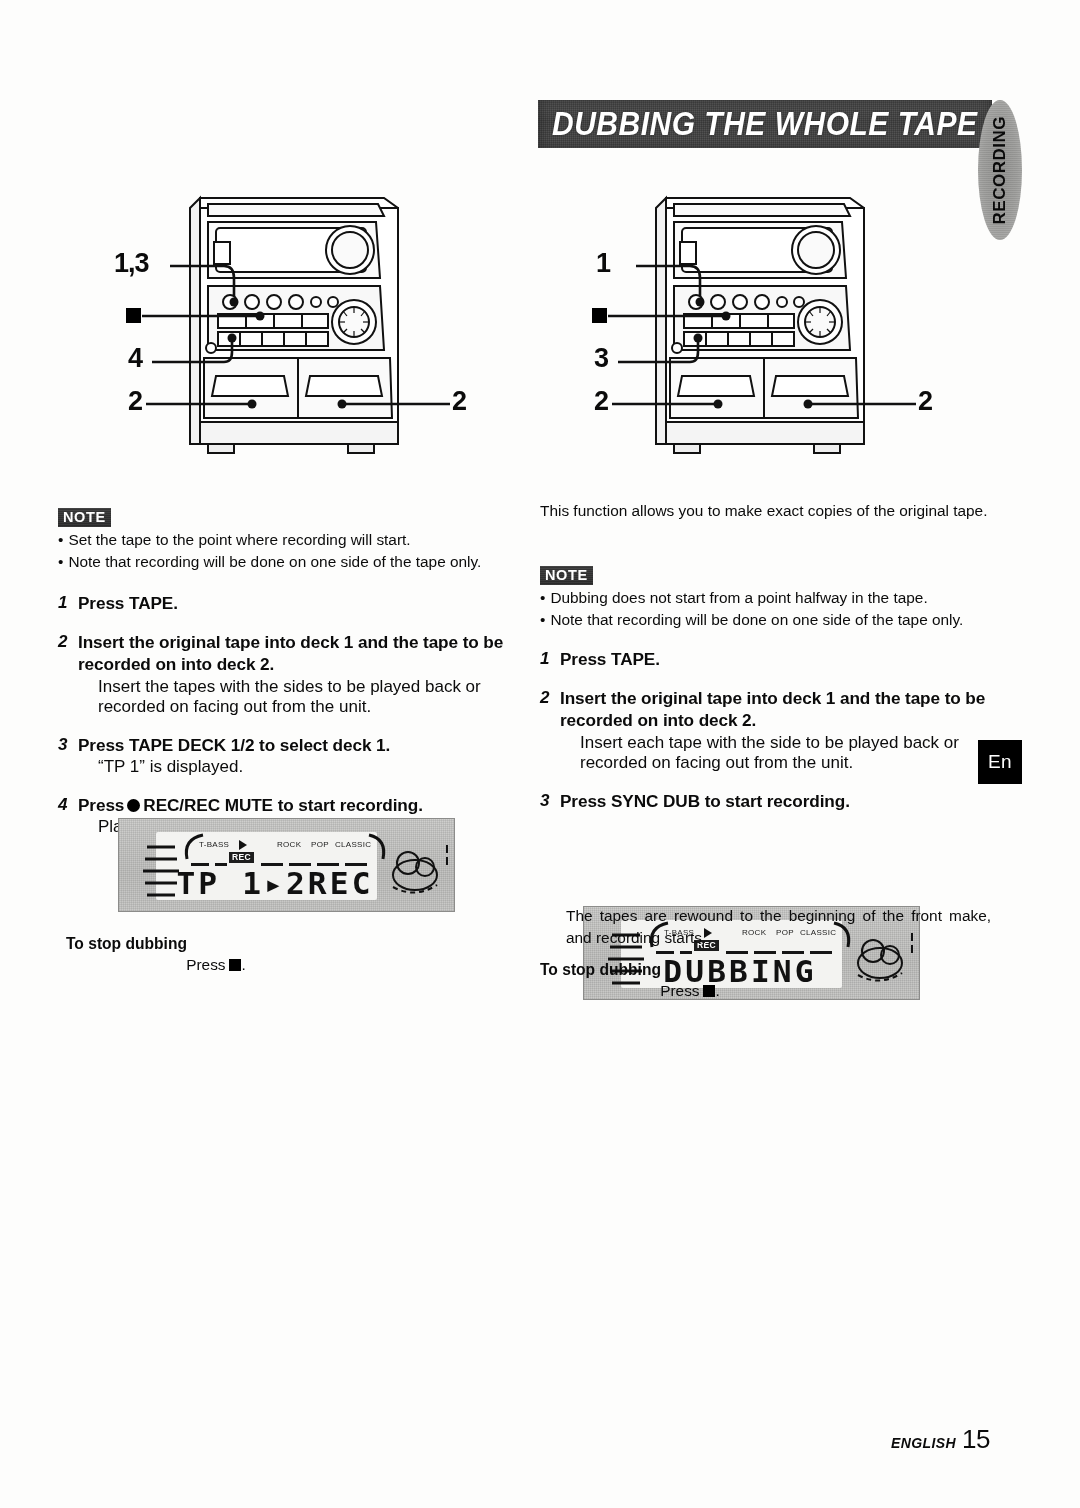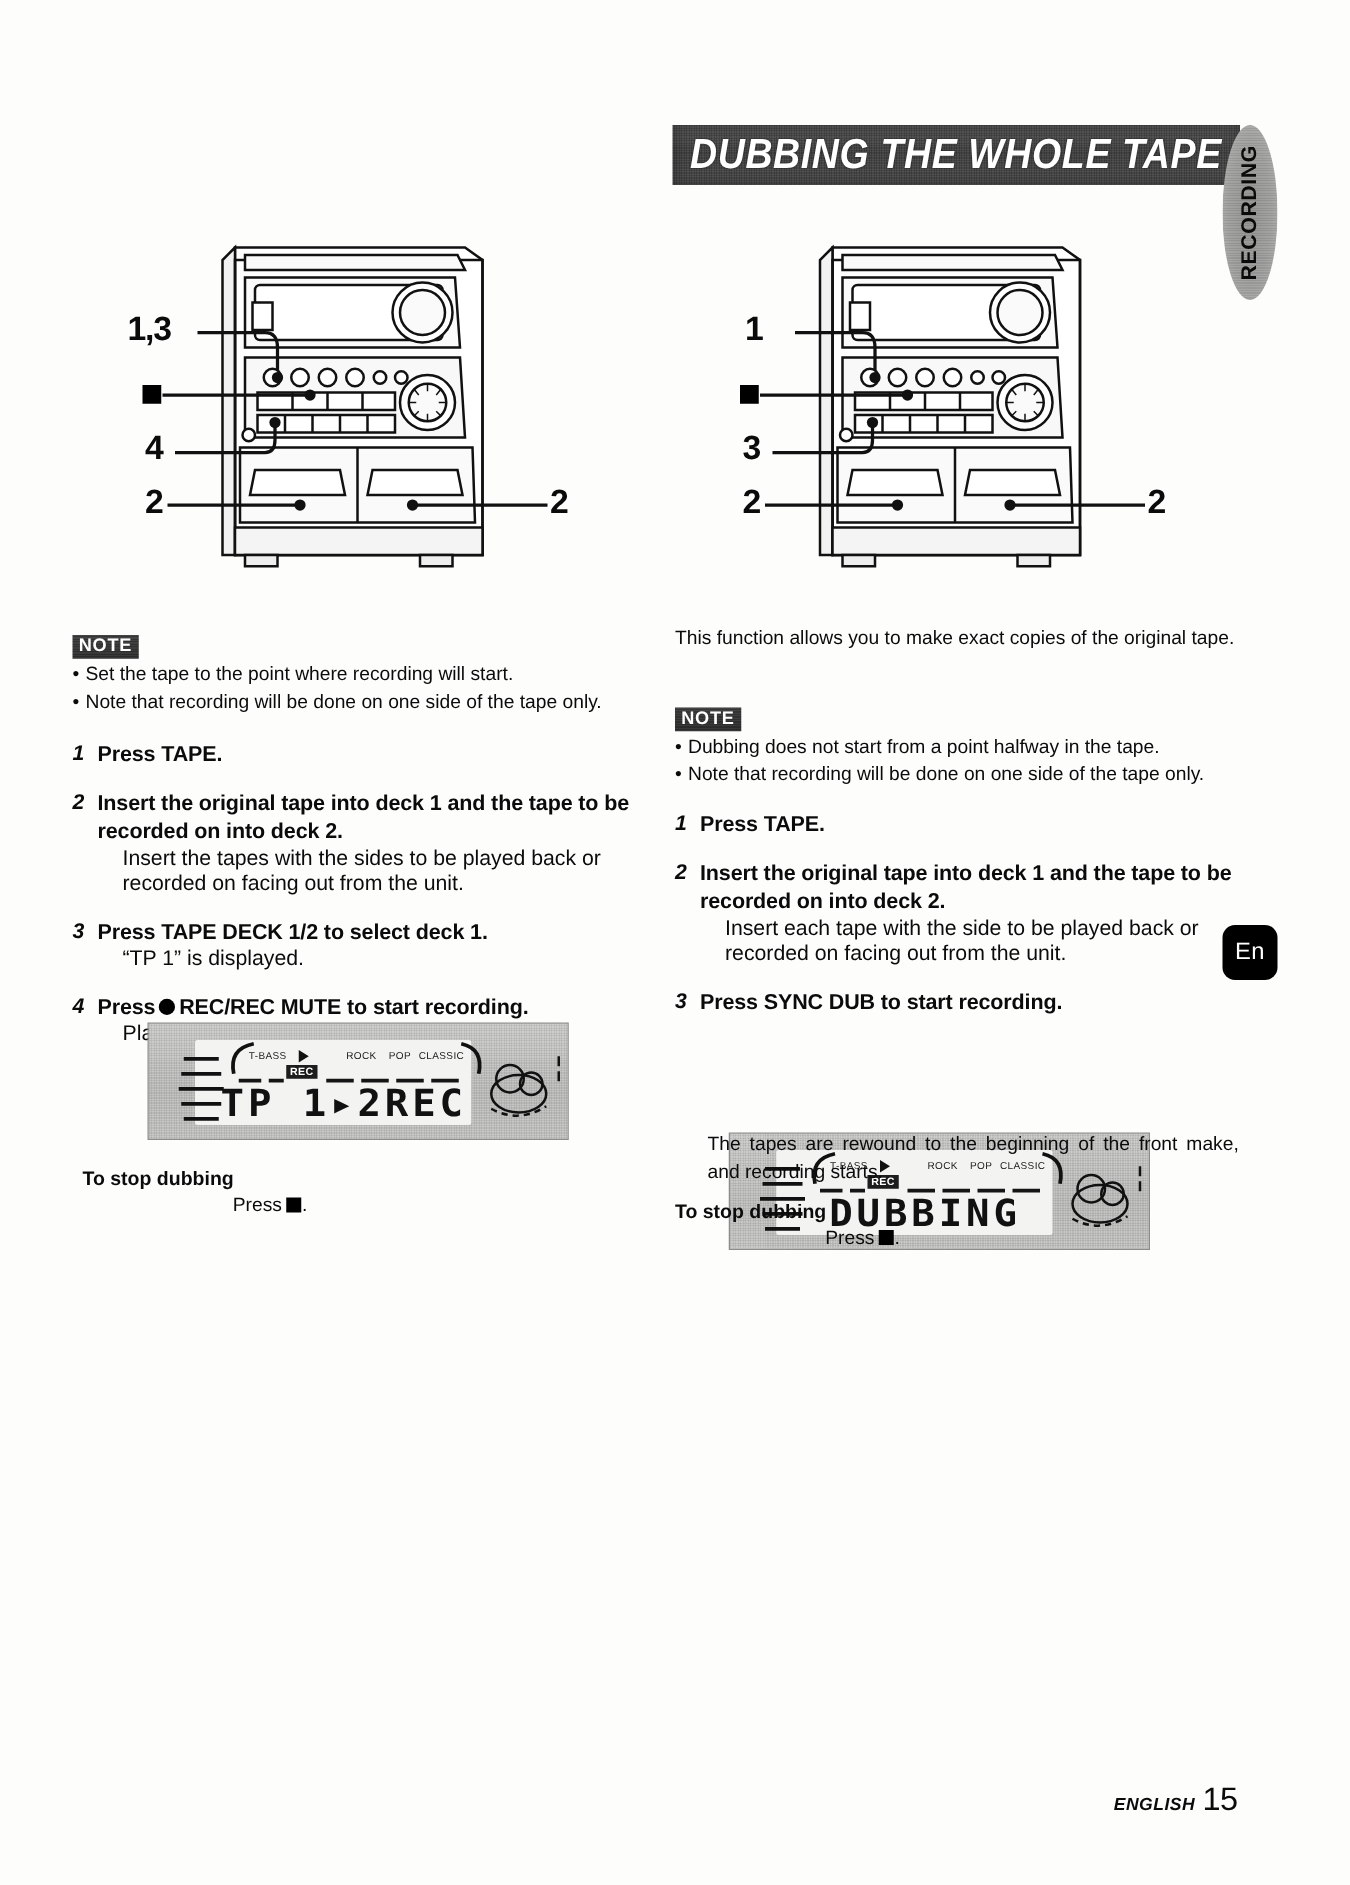--- a/index.html
+++ b/index.html
@@ -254,21 +254,21 @@
     width: 15px; height: 15px;
     background: #000;
   }
 </style>
 </head>
 <body>
 
 <div class="page">
 
 
-  <div class="stereo-wrap" style="left:100px; top:182px; width:400px; height:280px;">
+  <div class="stereo-wrap" style="left:112px; top:182px; width:400px; height:280px;">
     <svg width="400" height="280" viewBox="0 0 400 280">
       <g fill="none" stroke="#111" stroke-width="2">
 
         <path d="M88 16 L272 16 L286 26 L286 262 L88 262 Z" fill="#fff"></path>
         <path d="M88 16 L78 26 L78 262 L88 262 Z" fill="#f2f2f2"></path>
         <rect x="88" y="26" width="198" height="236" fill="none"></rect>
 
         <path d="M96 22 L266 22 L272 34 L96 34 Z" fill="#fafafa"></path>
 
         <path d="M96 40 L264 40 L268 96 L96 96 Z" fill="#fafafa"></path>
@@ -550,21 +550,21 @@
     </div>
 
     <div class="step">
       <div class="step-num">3</div>
       <div class="step-body">
         <div class="step-title">Press SYNC DUB to start recording.</div>
       </div>
     </div>
   </div>
 
-  <div class="en-tab" style="left:978px; top:740px; width:44px; height:44px;border-radius:10px;">
+  <div class="en-tab" style="left:978px; top:740px; width:44px; height:44px;">
     <span>En</span>
   </div>
 
   <div class="lcd" style="left:583px; top:812px; width:335px; height:92px;">
     <div class="lcd-inner"></div>
     <svg width="335" height="92" viewBox="0 0 335 92" style="position:absolute;left:0;top:0;">
       <g stroke="#111" stroke-width="3" fill="none">
         <path d="M28 28 L56 28"></path>
           <path d="M26 40 L58 40"></path>
           <path d="M24 52 L60 52"></path>

